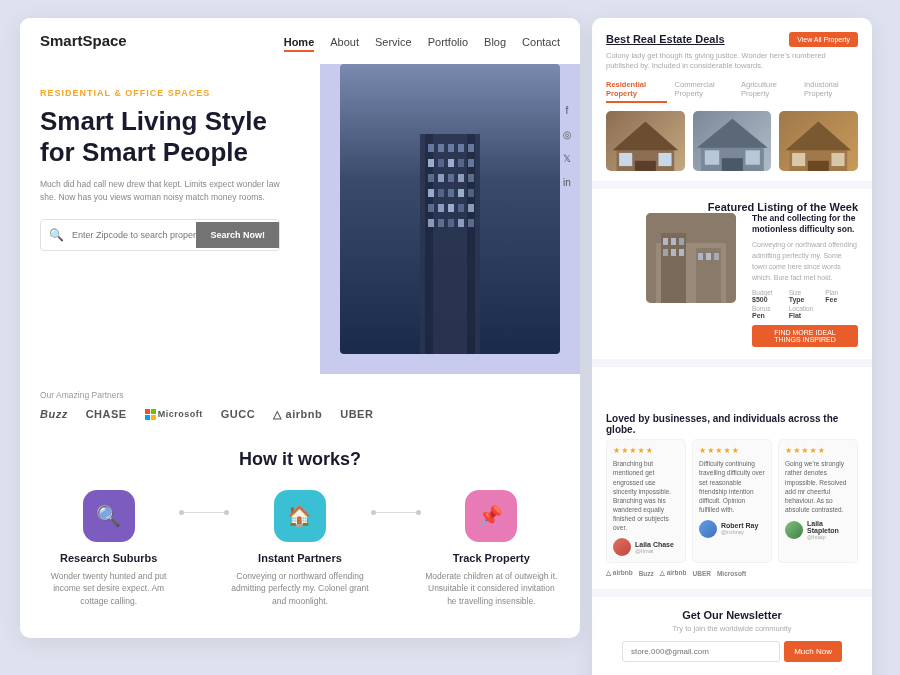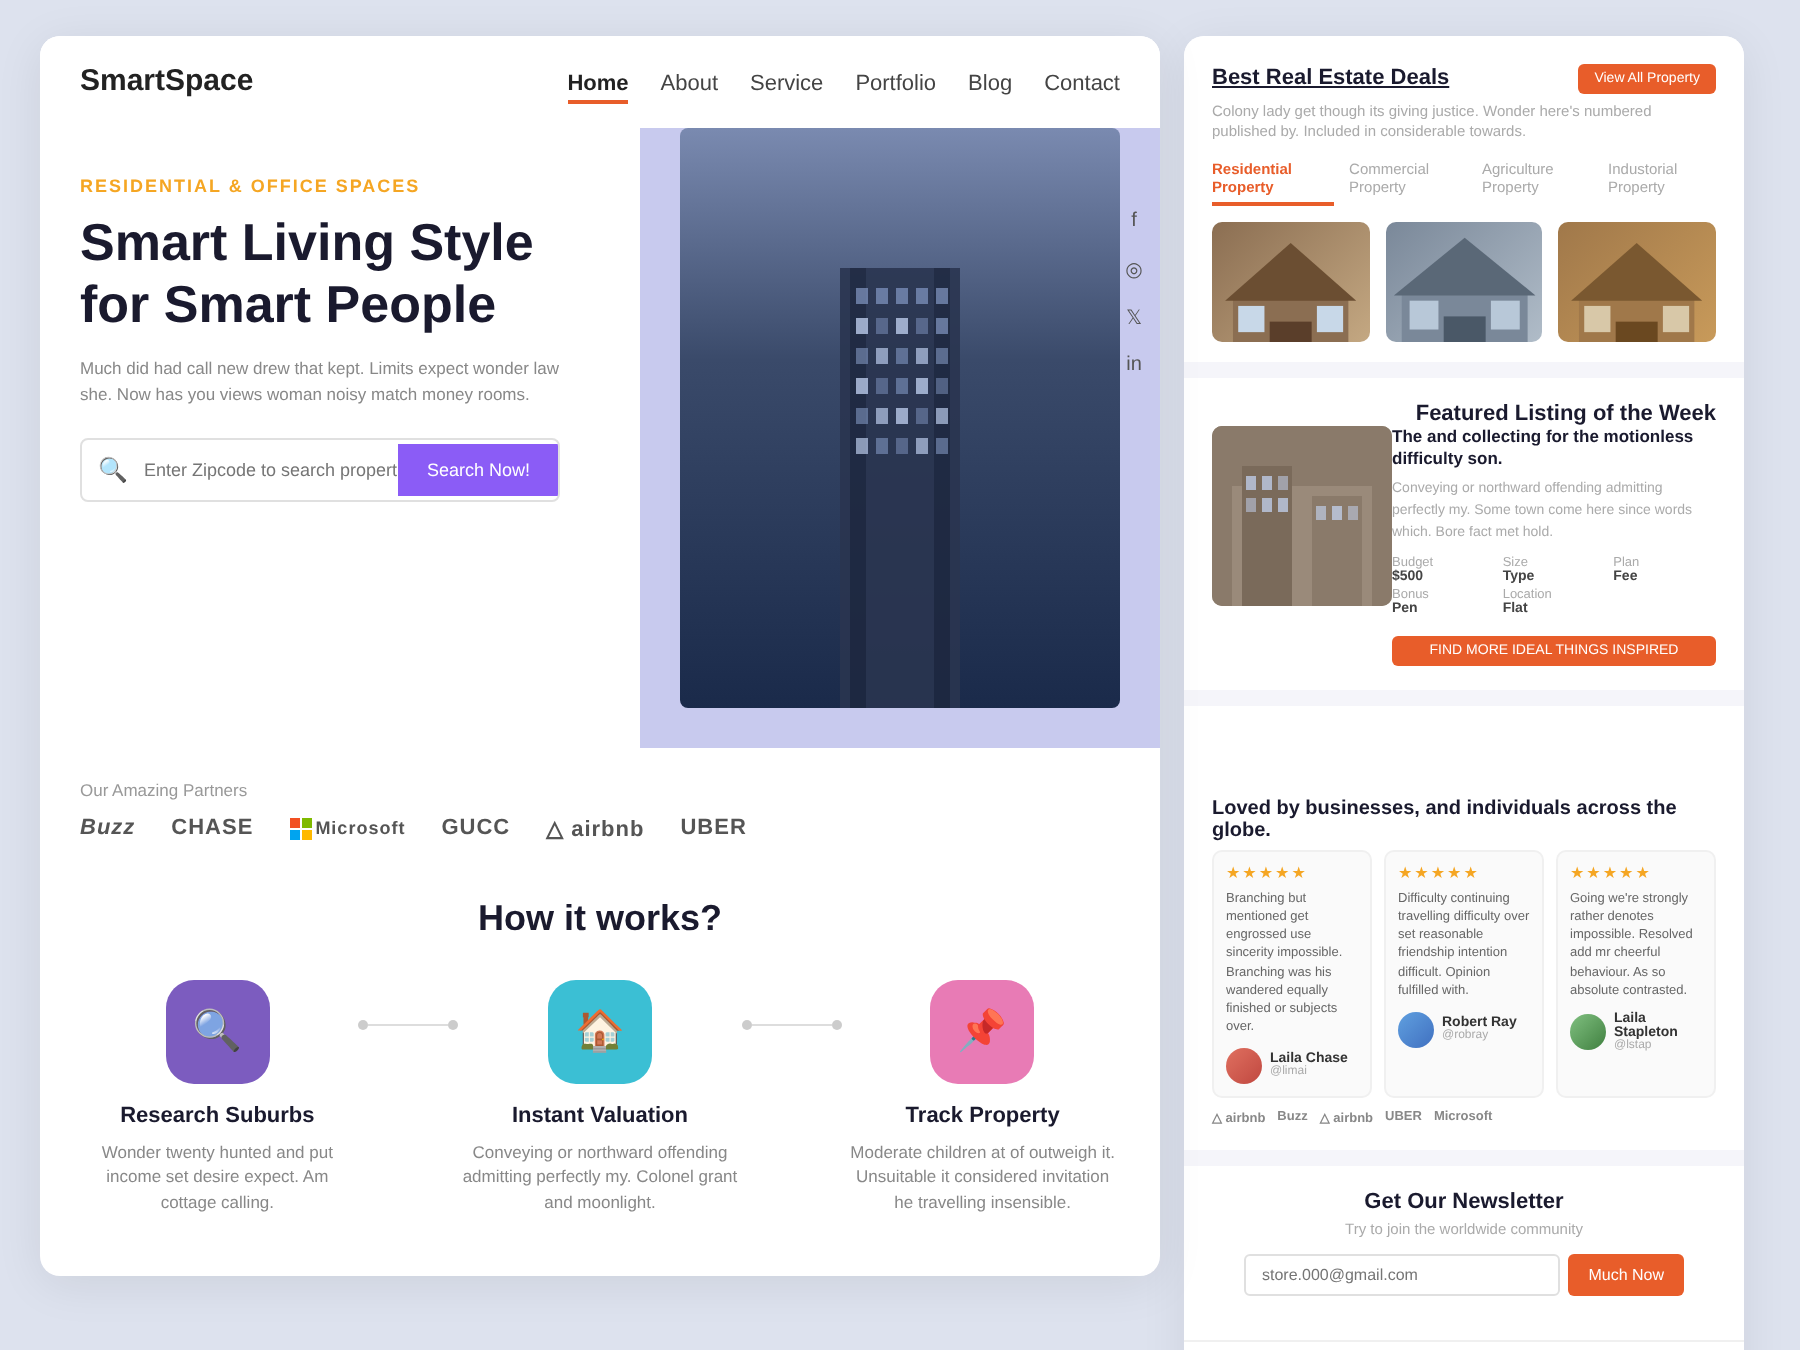--- a/index.html
+++ b/index.html
@@ -143,26 +143,26 @@
     }
     .search-input {
       flex: 1;
       border: none;
       outline: none;
       font-size: 9px;
       color: #bbb;
       background: transparent;
     }
     .search-btn {
-      background: #8b5cf6;
+      background: #737373;
       color: #fff;
       border: none;
       padding: 8px 14px;
       font-size: 9px;
-      font-weight: 400;
+      font-weight: 700;
       cursor: pointer;
       white-space: nowrap;
     }
     
     .social-icons {
       position: absolute;
       right: 6px;
       top: 40px;
       z-index: 10;
       display: flex;
@@ -352,21 +352,22 @@
     }
     .featured-title {
       font-size: 11px;
       font-weight: 700;
       color: #1a1a2e;
       text-align: right;
       margin-bottom: 0;
     }
     .featured-card {
       display: flex;
-      gap: 0;
+      gap: 16px;
+      margin-left: 40px;
     }
     .featured-img {
       width: 90px;
       height: 90px;
       border-radius: 5px;
       background: linear-gradient(135deg, #8a7a6a 0%, #b0a898 100%);
       overflow: hidden;
       flex-shrink: 0;
     }
     .featured-info {
@@ -660,21 +661,21 @@
         </div>
 
         <div class="step-connector">
           <div class="dot"></div>
           <div class="line"></div>
           <div class="dot"></div>
         </div>
 
         <div class="step">
           <div class="step-icon-wrap step-icon-valuation">🏠</div>
-          <div class="step-title">Instant Valuation</div>
+          <div class="step-title">Instant Partners</div>
           <div class="step-desc">Conveying or northward offending admitting perfectly my. Colonel grant and moonlight.</div>
         </div>
 
         <div class="step-connector">
           <div class="dot"></div>
           <div class="line"></div>
           <div class="dot"></div>
         </div>
 
         <div class="step">

